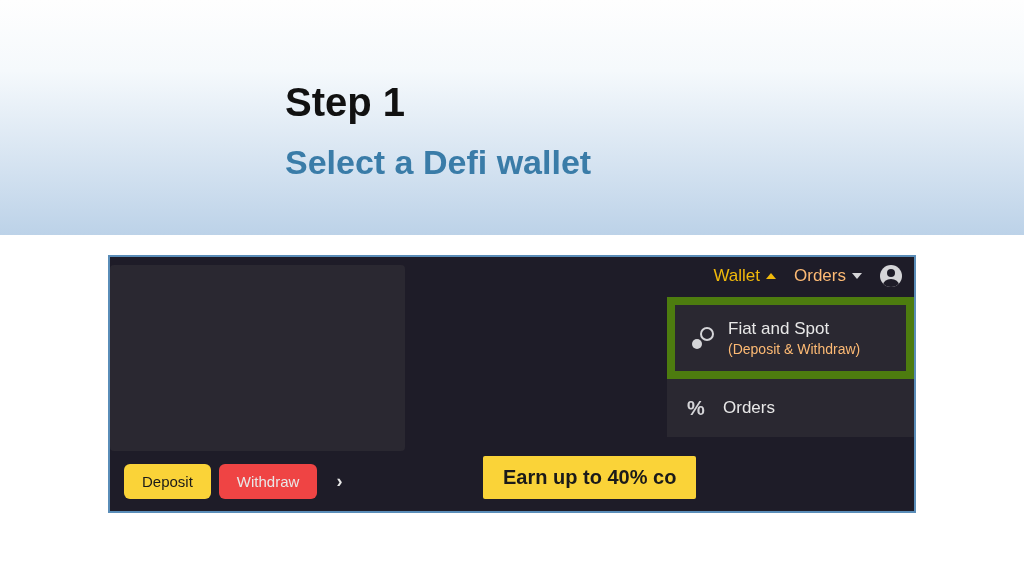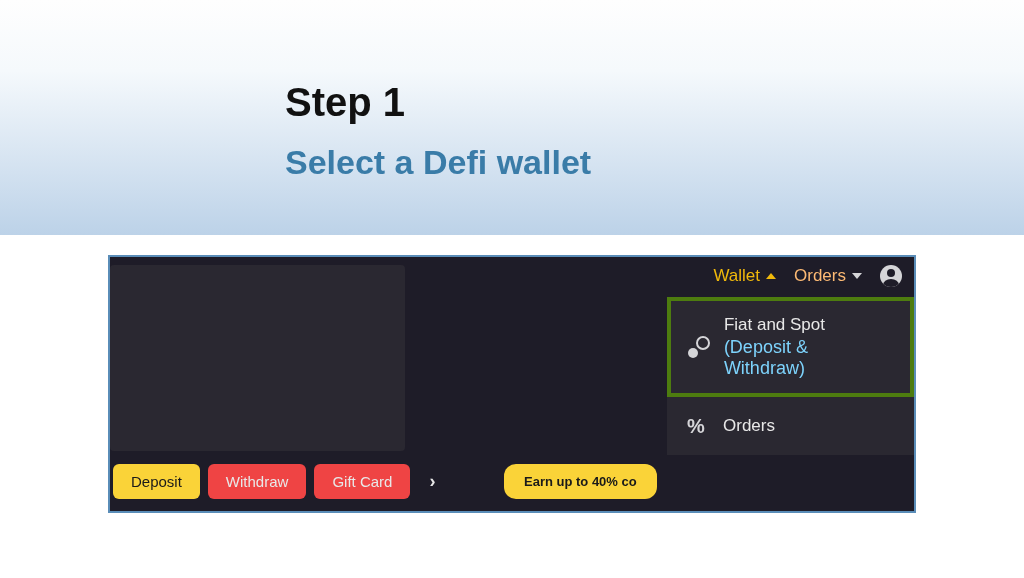--- a/index.html
+++ b/index.html
@@ -126,31 +126,31 @@
     }
     .menu-item {
       display: flex;
       align-items: center;
       gap: 14px;
       padding: 18px 20px;
       color: #e8e8e8;
       font-size: 17px;
     }
     .menu-item.highlighted {
-      border: 4px solid #4d7c0f;
+      border: 8px solid #4d7c0f;
       padding: 14px 17px;
     }
     .menu-item-text {
       display: flex;
       flex-direction: column;
       gap: 2px;
     }
     .menu-item-subtitle {
-      font-size: 18px;
-      color: #7dd3fc;
+      font-size: 14px;
+      color: #fdba74;
     }
     .grid-icon {
       display: grid;
       grid-template-columns: 1fr 1fr;
       gap: 3px;
       width: 18px;
       height: 18px;
     }
     .grid-icon div {
       background: #d5d5d8;
@@ -190,21 +190,21 @@
       line-height: 22px;
     }
     .bottom-bar {
       position: absolute;
       bottom: 0;
       left: 0;
       right: 0;
       height: 60px;
       display: flex;
       align-items: center;
-      padding: 0 3px;
+      padding: 0 14px;
     }
     .action-buttons {
       display: flex;
       align-items: center;
       gap: 8px;
     }
     .btn {
       padding: 9px 18px;
       border-radius: 6px;
       font-size: 15px;
@@ -226,28 +226,28 @@
       display: flex;
       align-items: center;
       justify-content: center;
       color: #e8e8e8;
       font-size: 18px;
       font-weight: bold;
       cursor: pointer;
     }
     .promo-banner {
       position: absolute;
-      left: 394px;
+      left: 373px;
       bottom: 12px;
       padding: 10px 20px;
       background: #fad338;
       color: #1a1a1a;
-      font-size: 13px;
+      font-size: 20px;
       font-weight: 600;
-      border-radius: 12px;
+      border-radius: 2px;
       white-space: nowrap;
     }
   </style>
 </head>
 <body>
 
 <div class="gradient-header">
   <div class="step-title">Step 1</div>
   <div class="step-subtitle">Select a Defi wallet</div>
 </div>
@@ -279,21 +279,20 @@
     <div class="menu-item">
       <div class="percent-icon">%</div>
       <span>Orders</span>
     </div>
   </div>
 
   <div class="bottom-bar">
     <div class="action-buttons">
       <button class="btn btn-primary">Deposit</button>
       <button class="btn btn-secondary">Withdraw</button>
-      <button class="btn btn-secondary">Gift Card</button>
       <div class="chevron-right">›</div>
     </div>
     <div class="promo-banner">
       <span>Earn up to 40% co</span>
     </div>
   </div>
 
 </div>
 
 </body></html>

